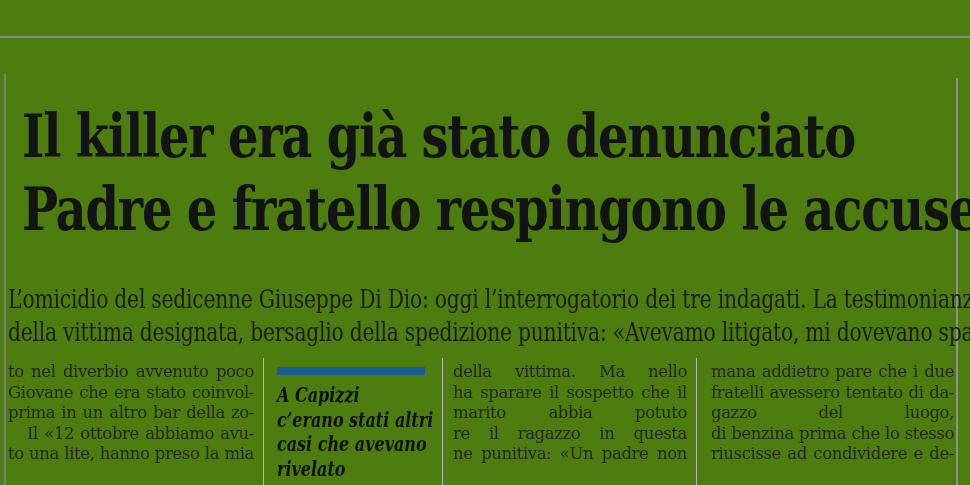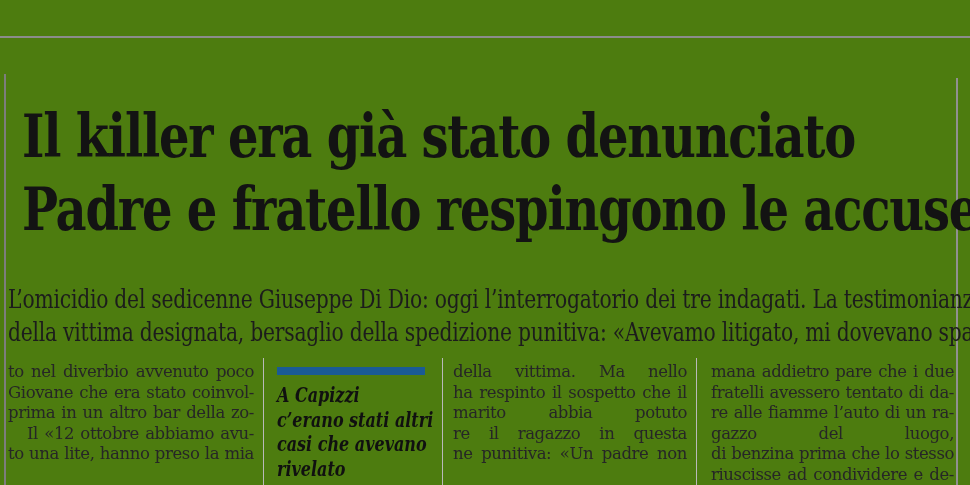--- a/index.html
+++ b/index.html
@@ -99,28 +99,27 @@
   <div class="quote-bar"></div>
   <div class="pullquote">
     <span class="pq">A Capizzi</span>
     <span class="pq">c’erano stati altri</span>
     <span class="pq">casi che avevano</span>
     <span class="pq">rivelato</span>
   </div>
 
   <div class="col col3">
     <div class="ln">della vittima. Ma nello sparare</div>
-    <div class="ln">ha respinto il sospetto che il</div>
+    <div class="ln">ha sparare il sospetto che il</div>
     <div class="ln">marito abbia potuto appoggia-</div>
     <div class="ln">re il ragazzo in questa spedizio-</div>
     <div class="ln">ne punitiva: «Un padre non può</div>
   </div>
 
   <div class="col col4">
     <div class="ln">mana addietro pare che i due</div>
     <div class="ln">fratelli avessero tentato di da-</div>
-    <div class="ln">re alle fiamme l’auto di un ra-</div>
     <div class="ln">gazzo del luogo, cospargendola</div>
     <div class="ln">di benzina prima che lo stesso</div>
     <div class="ln">riuscisse ad condividere e de-</div>
   </div>
 
 </div>
 
 </body></html>

